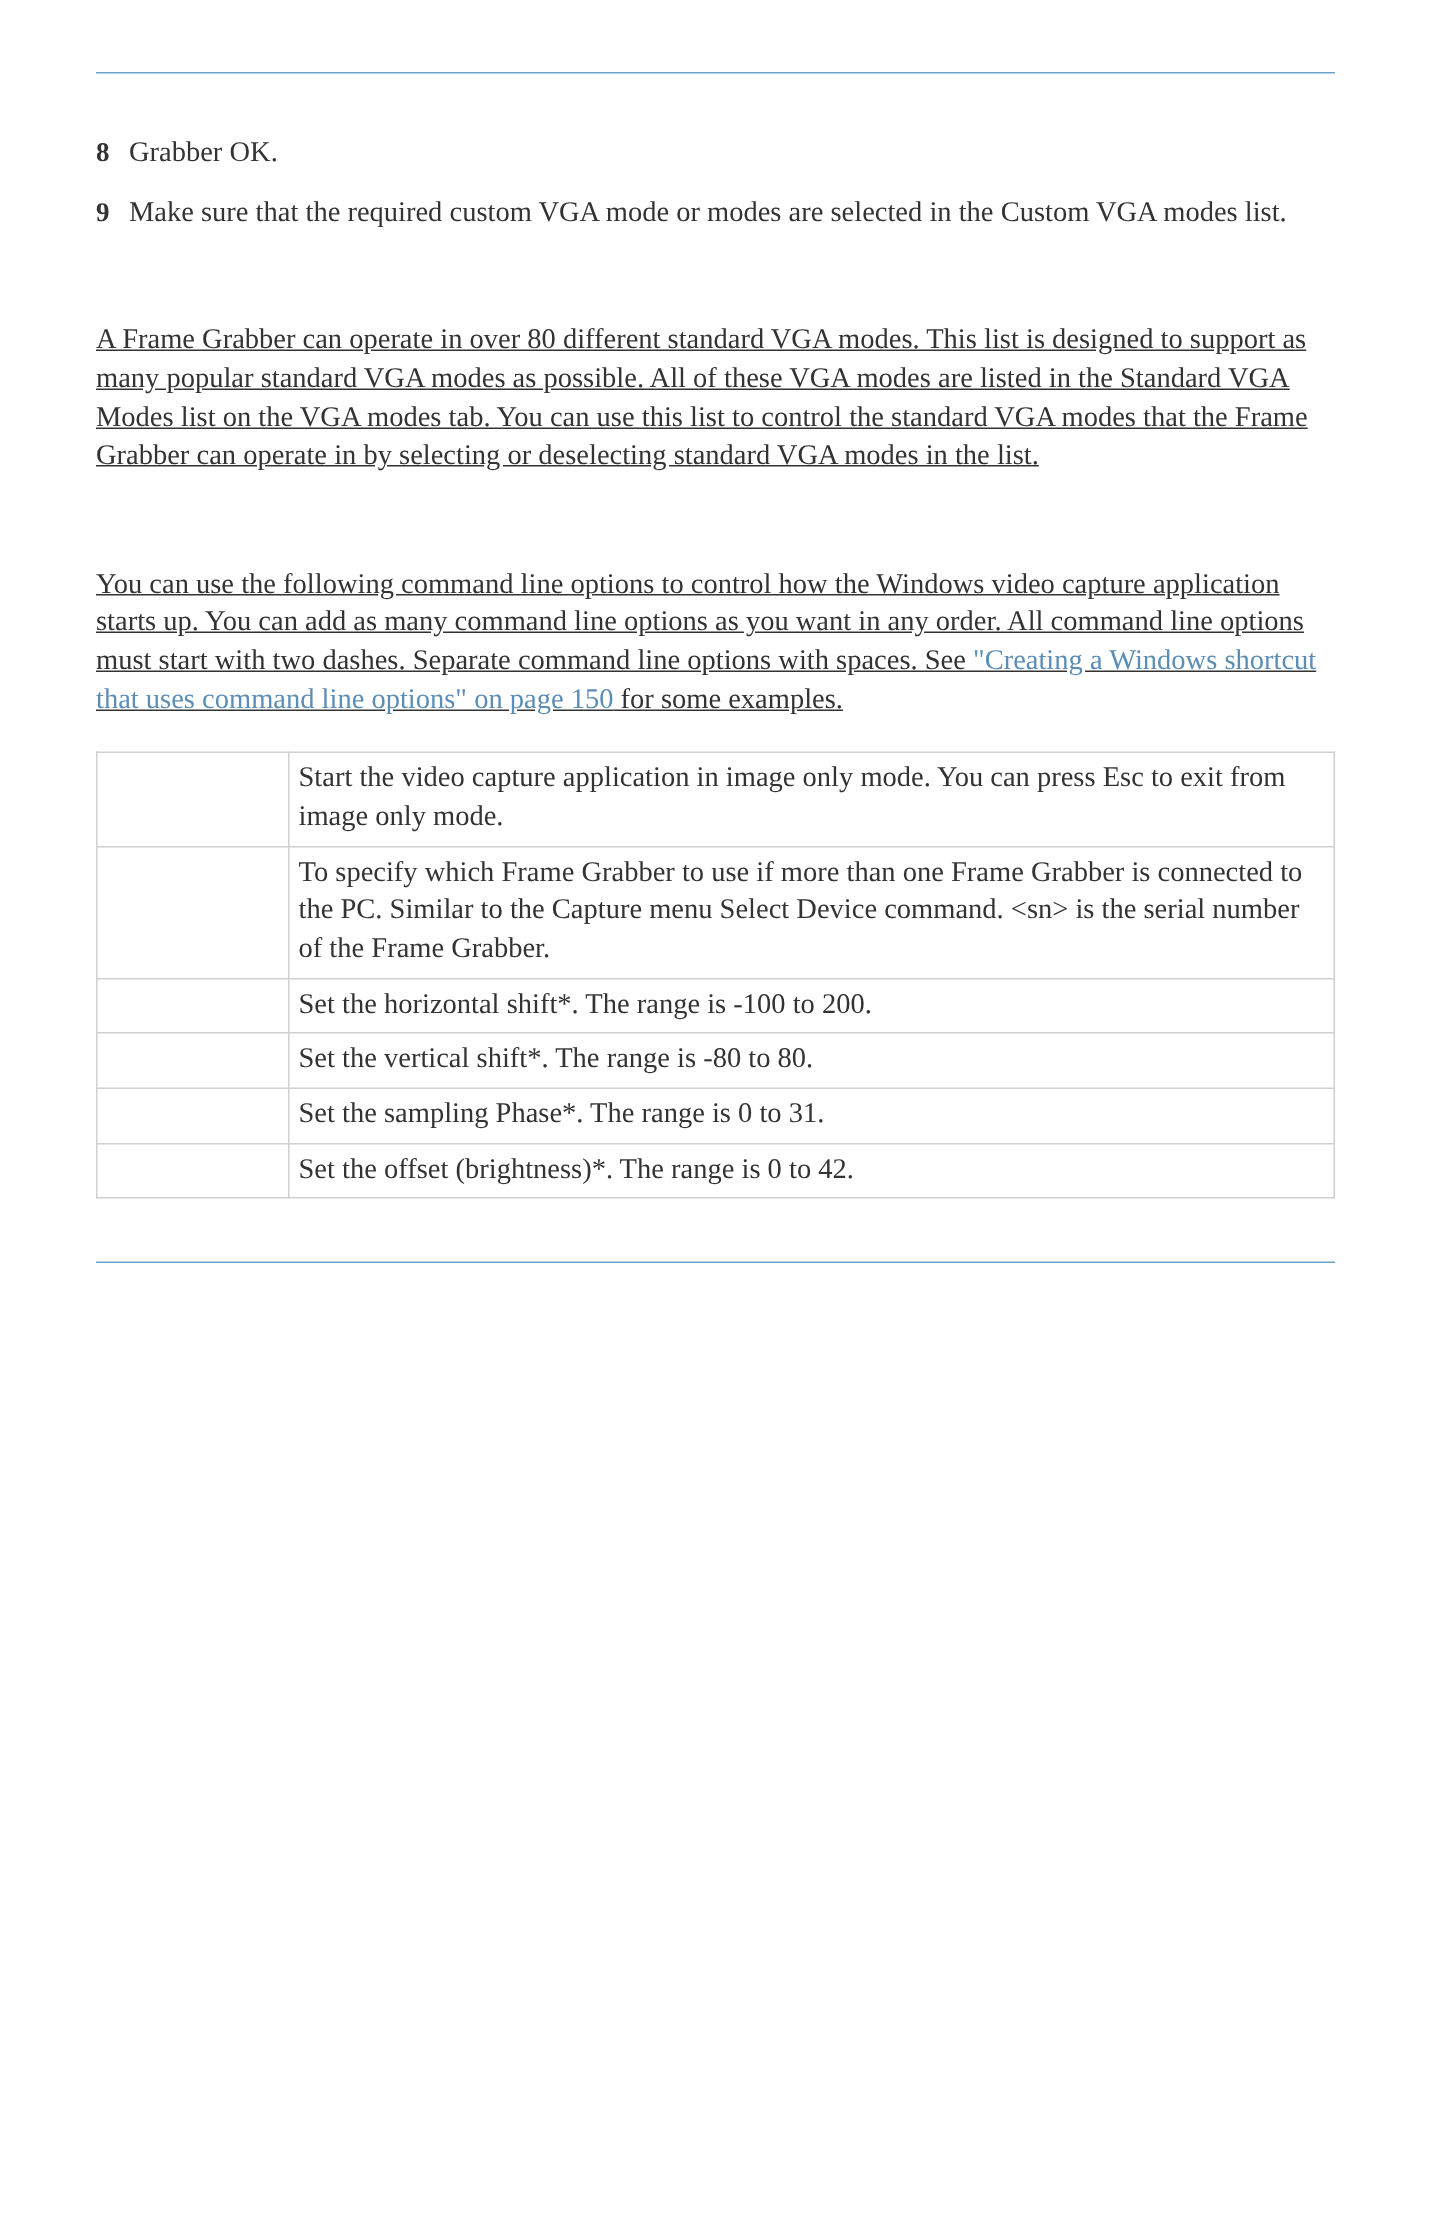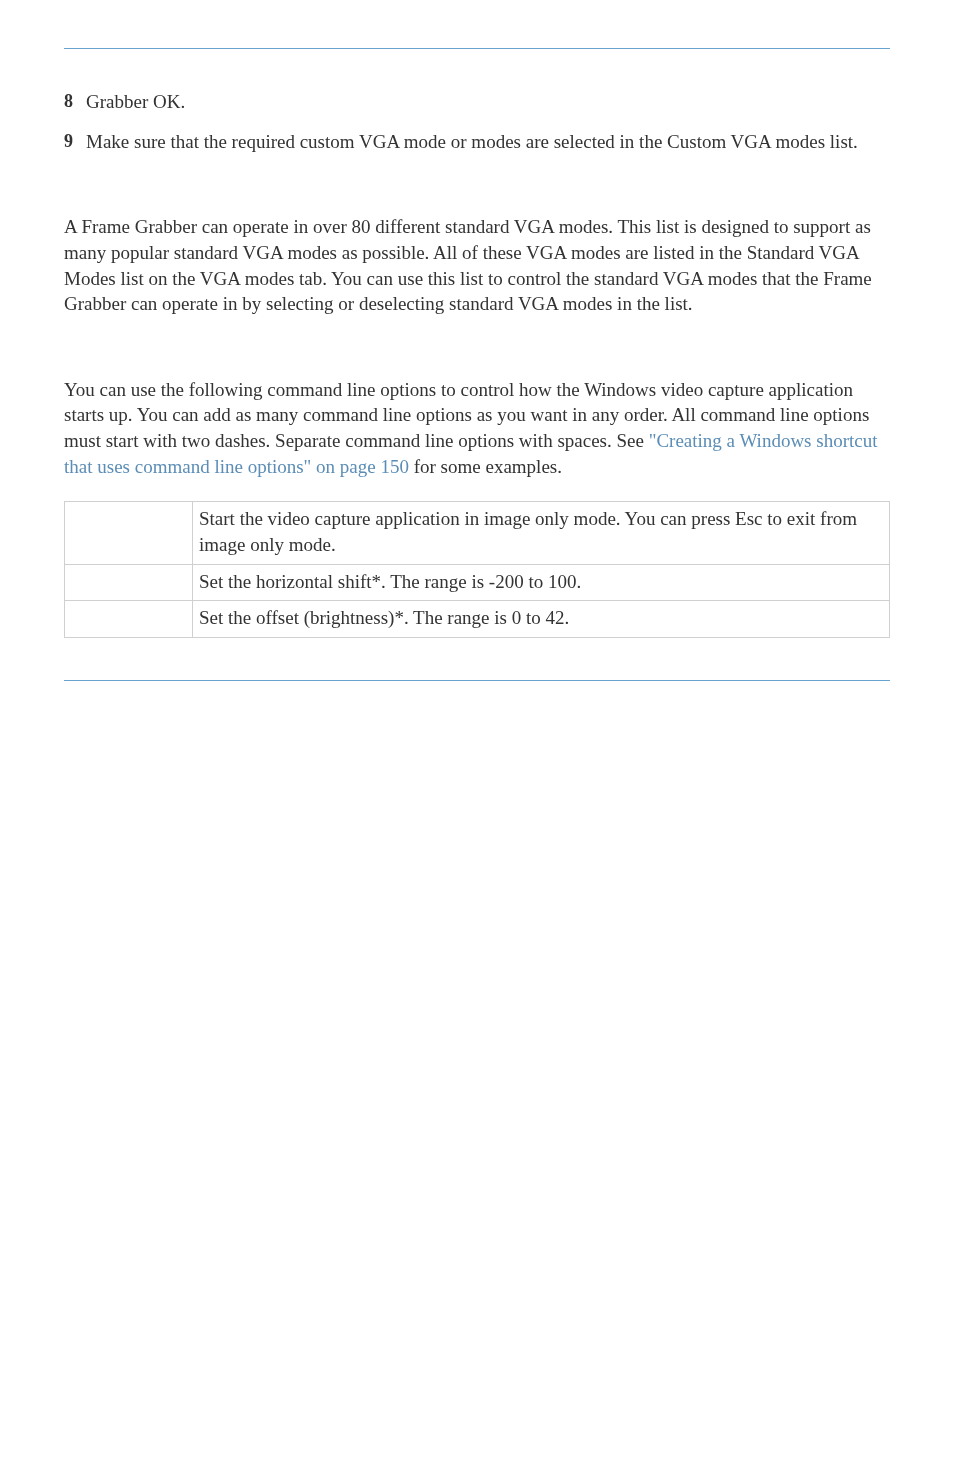--- a/index.html
+++ b/index.html
@@ -34,20 +34,21 @@
   }
   .section-gap {
     height: 46px;
   }
   .section-header-gap {
     height: 60px;
   }
   .para {
     margin-bottom: 0;
     color: #333;
+    text-decoration: underline;
   }
   .link {
     color: #5b8db6;
   }
   table.opts {
     width: 100%;
     border-collapse: collapse;
     margin-top: 22px;
     font-size: 19px;
   }
@@ -92,21 +93,33 @@
 </p>
 
 <table class="opts">
   <tbody>
       <tr>
     <td class="key"></td>
     <td>Start the video capture application in image only mode. You can press Esc to exit from image only mode.</td>
   </tr>
   <tr>
     <td class="key"></td>
-    <td>Set the horizontal shift*. The range is -200 to 100.</td>
+    <td>To specify which Frame Grabber to use if more than one Frame Grabber is connected to the PC. Similar to the Capture menu Select Device command. &lt;sn&gt; is the serial number of the Frame Grabber.</td>
+  </tr>
+  <tr>
+    <td class="key"></td>
+    <td>Set the horizontal shift*. The range is -100 to 200.</td>
+  </tr>
+  <tr>
+    <td class="key"></td>
+    <td>Set the vertical shift*. The range is -80 to 80.</td>
+  </tr>
+  <tr>
+    <td class="key"></td>
+    <td>Set the sampling Phase*. The range is 0 to 31.</td>
   </tr>
   <tr>
     <td class="key"></td>
     <td>Set the offset (brightness)*. The range is 0 to 42.</td>
   </tr>
 </tbody>
   </table>
 
 <div class="bottom-rule"></div>
 

